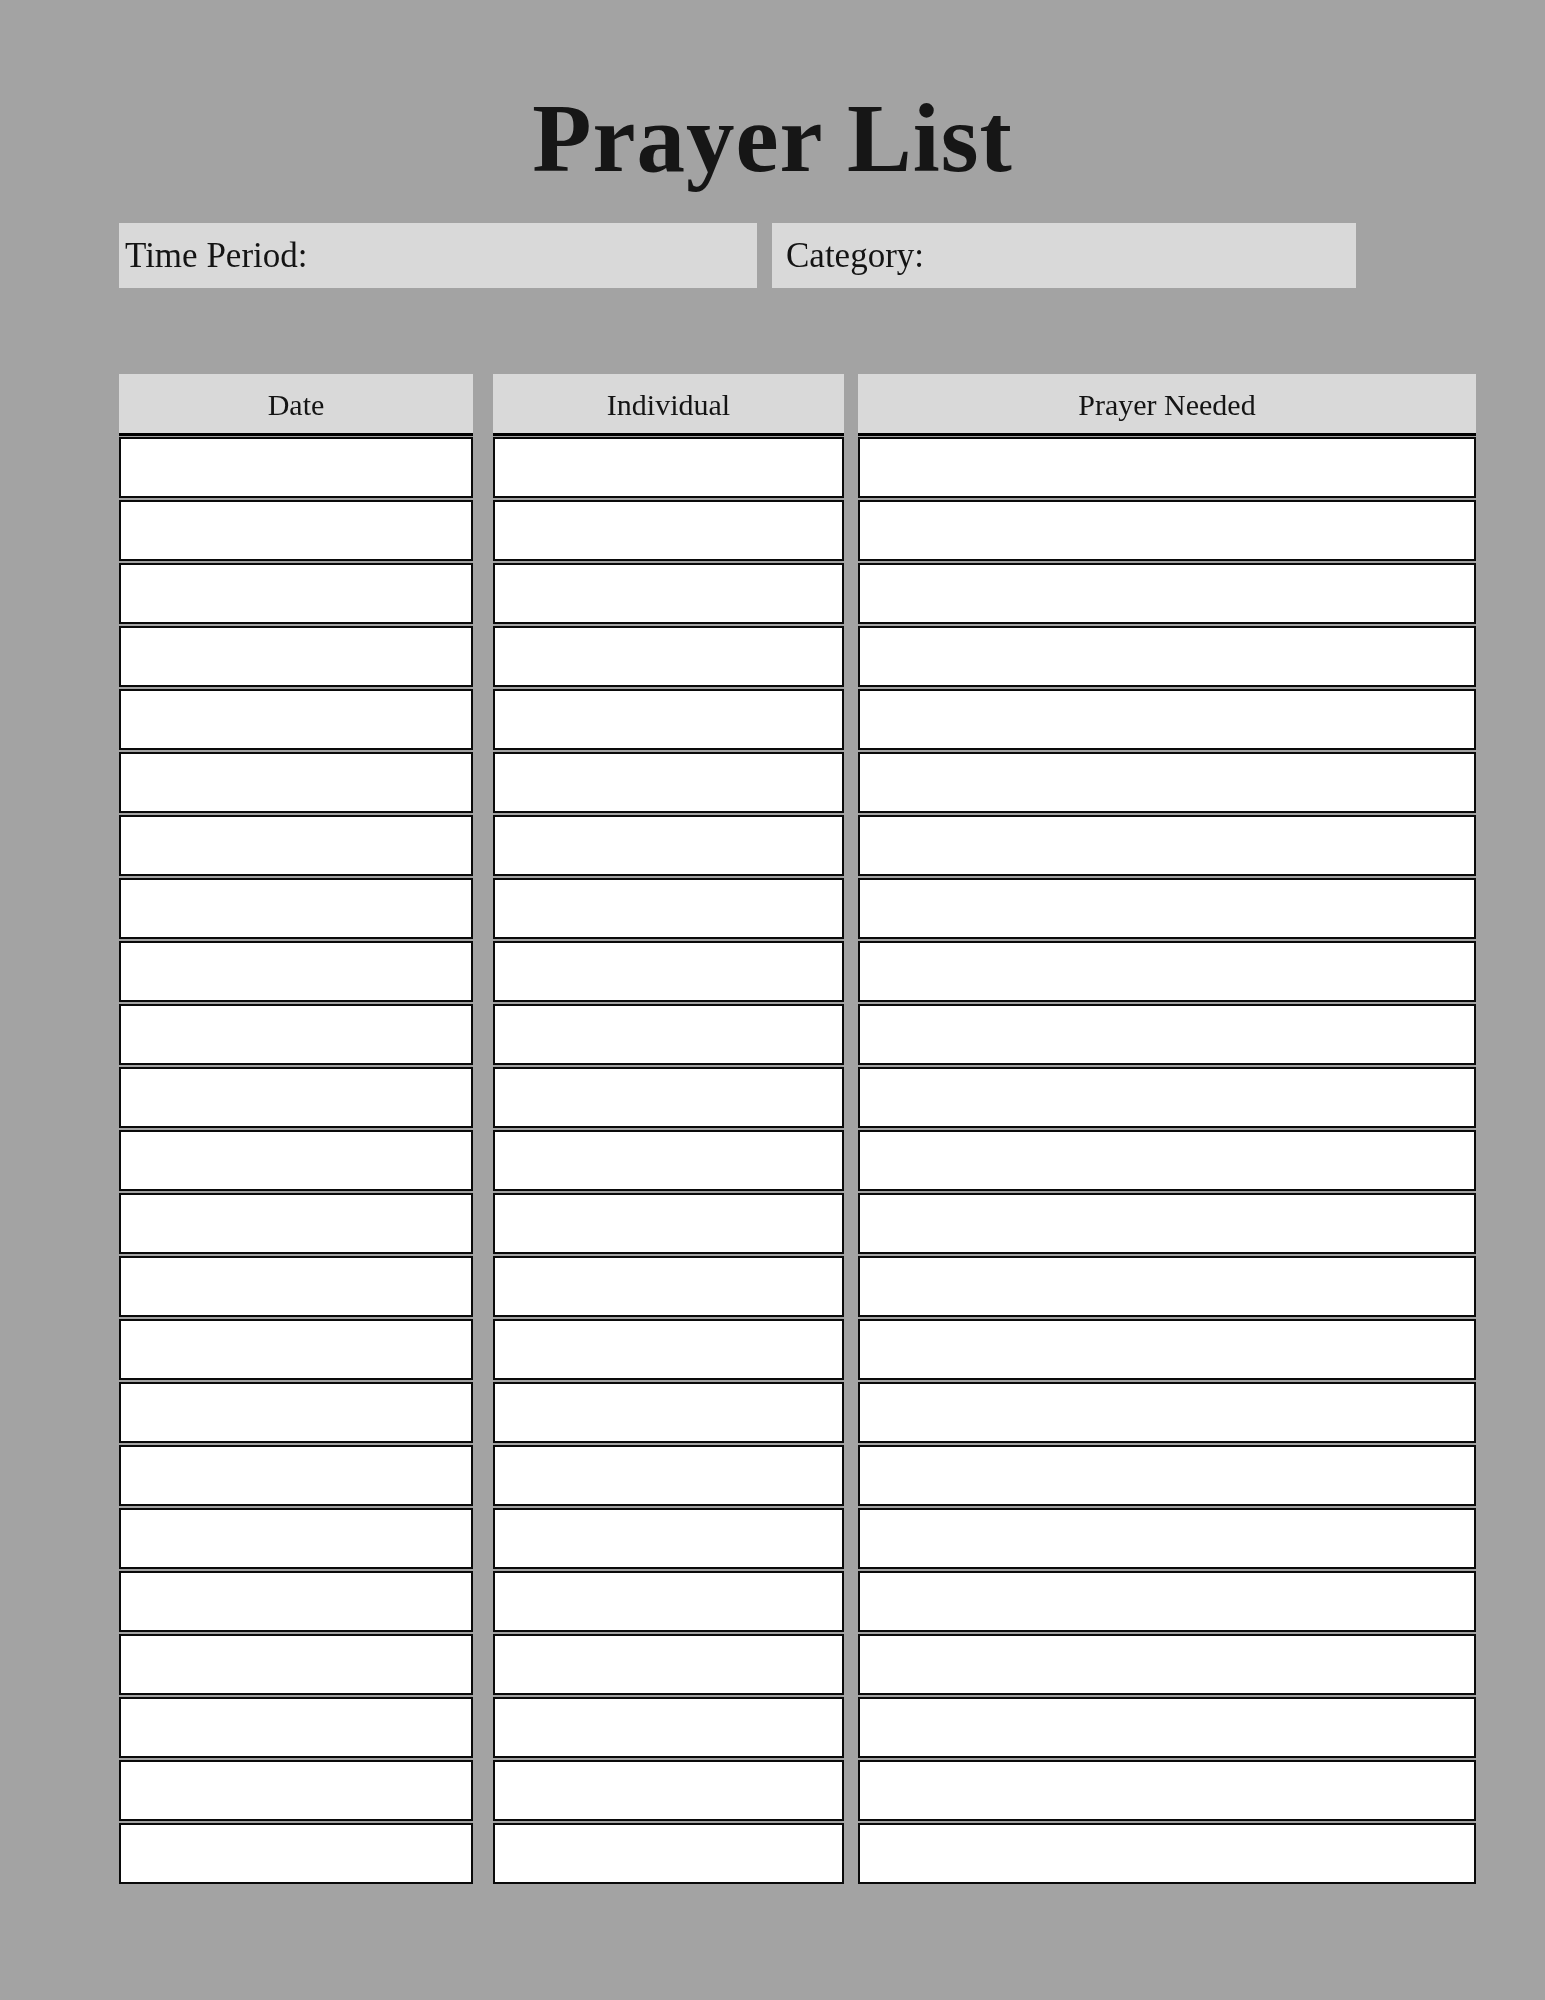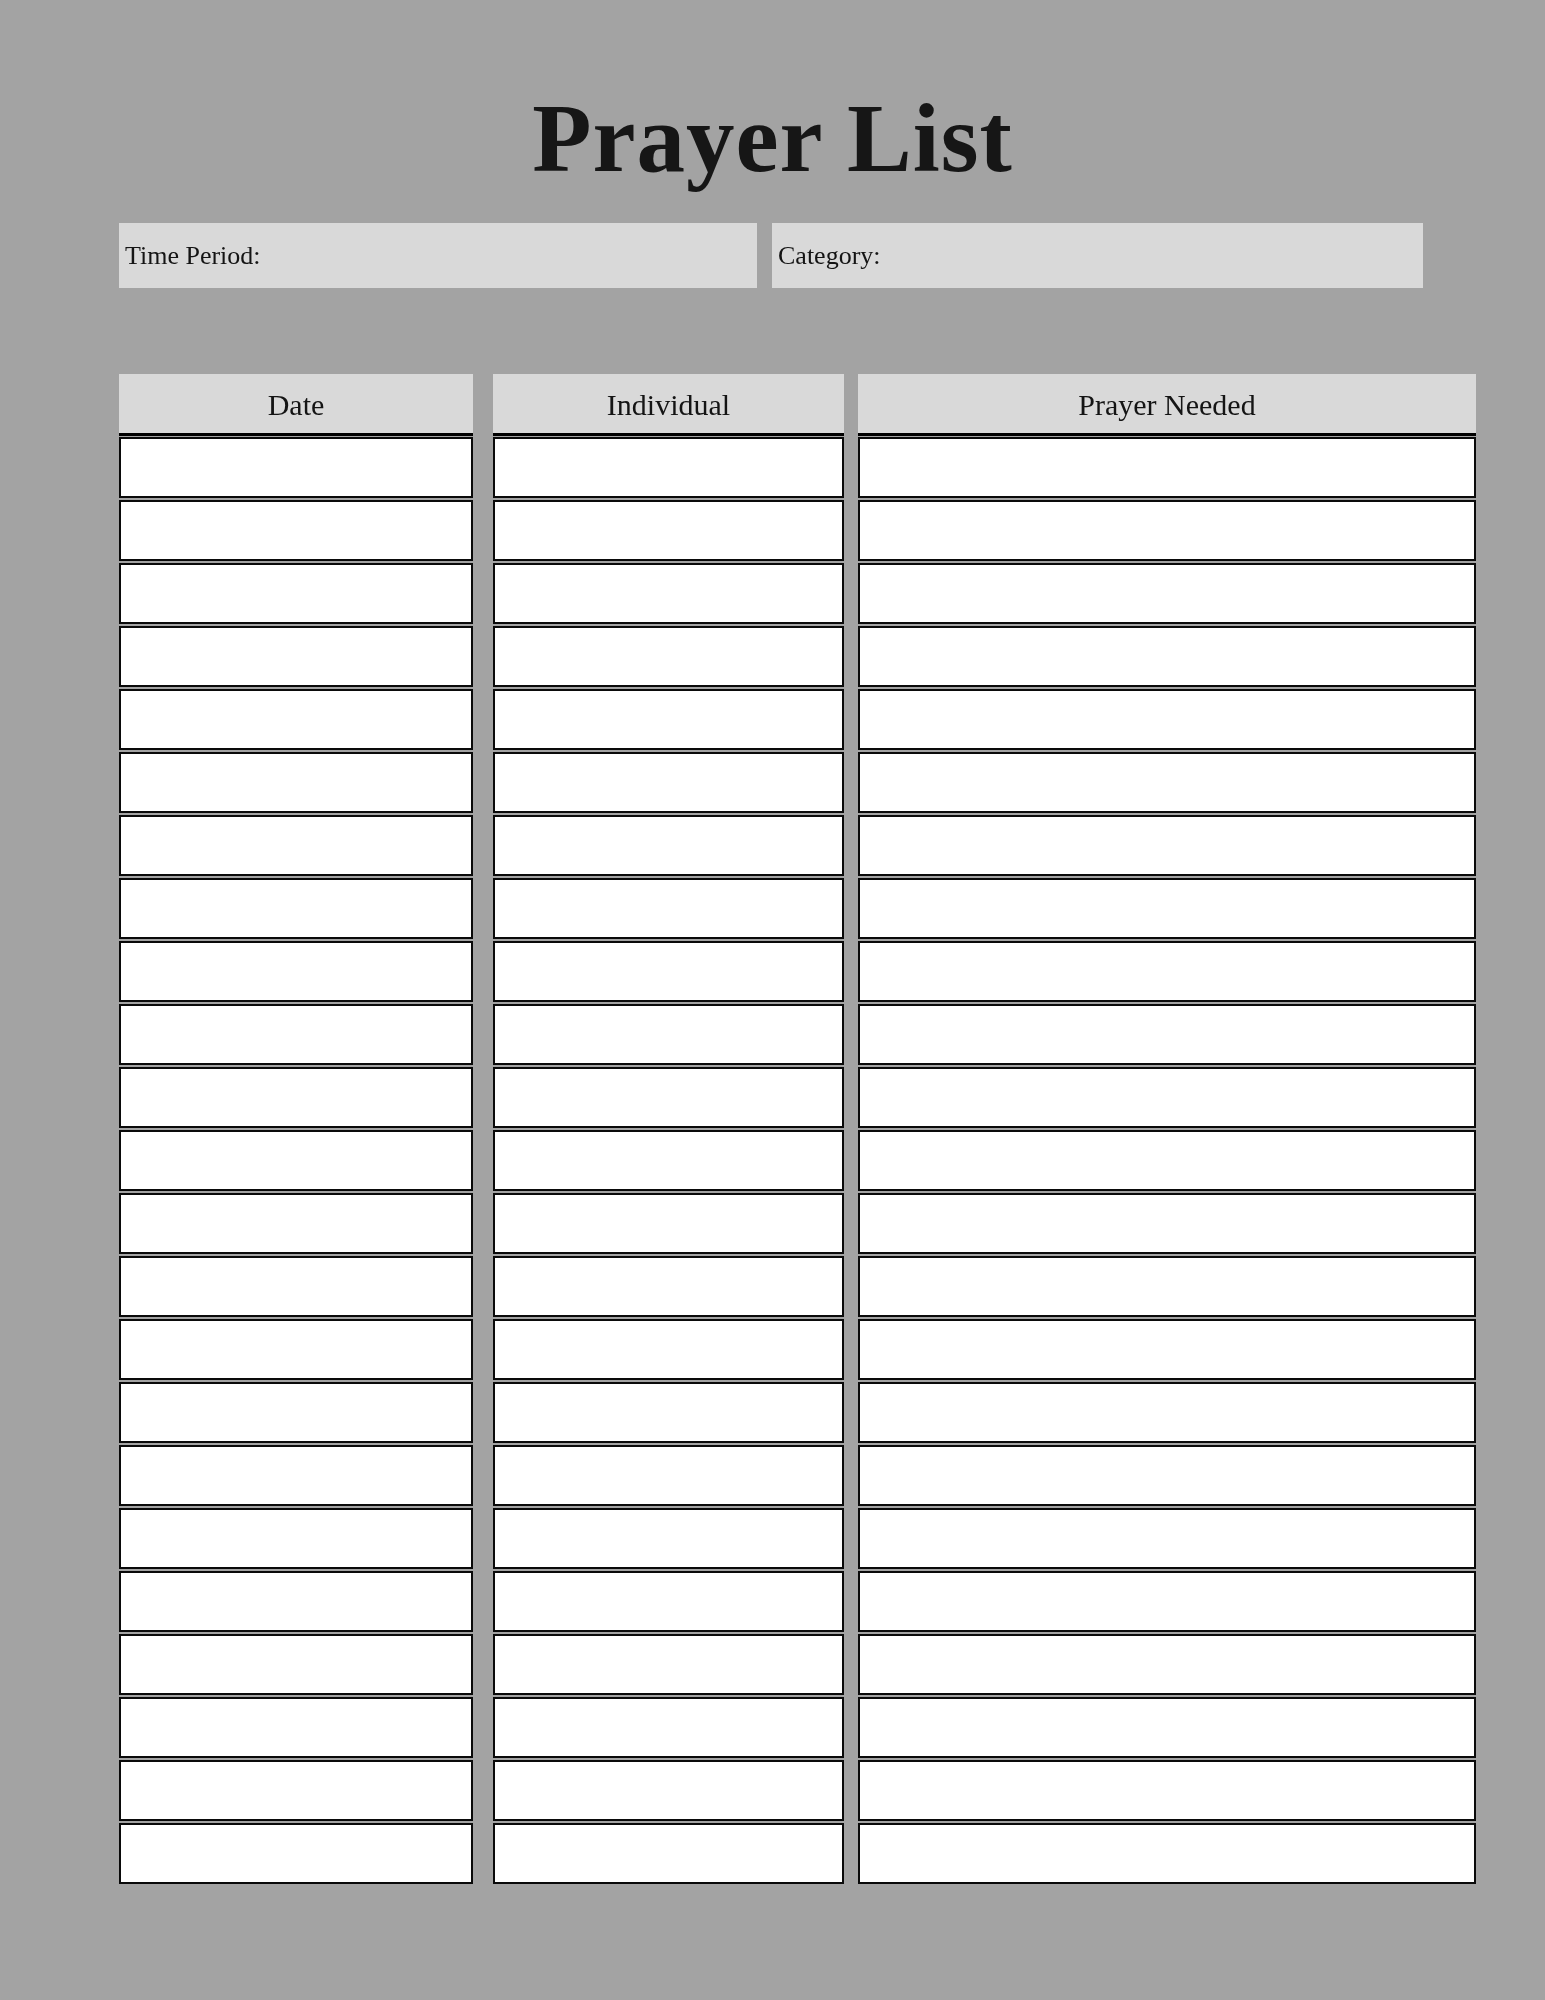--- a/index.html
+++ b/index.html
@@ -23,23 +23,23 @@
     line-height: 1.0;
     color: #161616;
   }
 
   .field-bar {
     position: absolute;
     top: 223px; height: 65px;
     background: #d9d9d9;
   }
   .field-bar.time { left: 119px; width: 638px; }
-  .field-bar.category { left: 772px; width: 651px; }
+  .field-bar.category { left: 772px; width: 584px; padding-left: 8px; }
   .field-bar .label {
-    font-size: 26px;
+    font-size: 35px;
     line-height: 65px;
     padding-left: 6px;
     color: #141414;
     white-space: nowrap;
     text-align: right;
   }
 
   .column { position: absolute; top: 330px; }
   .col-date { left: 119px; width: 354px; }
   .col-individual { left: 493px; width: 351px; }

